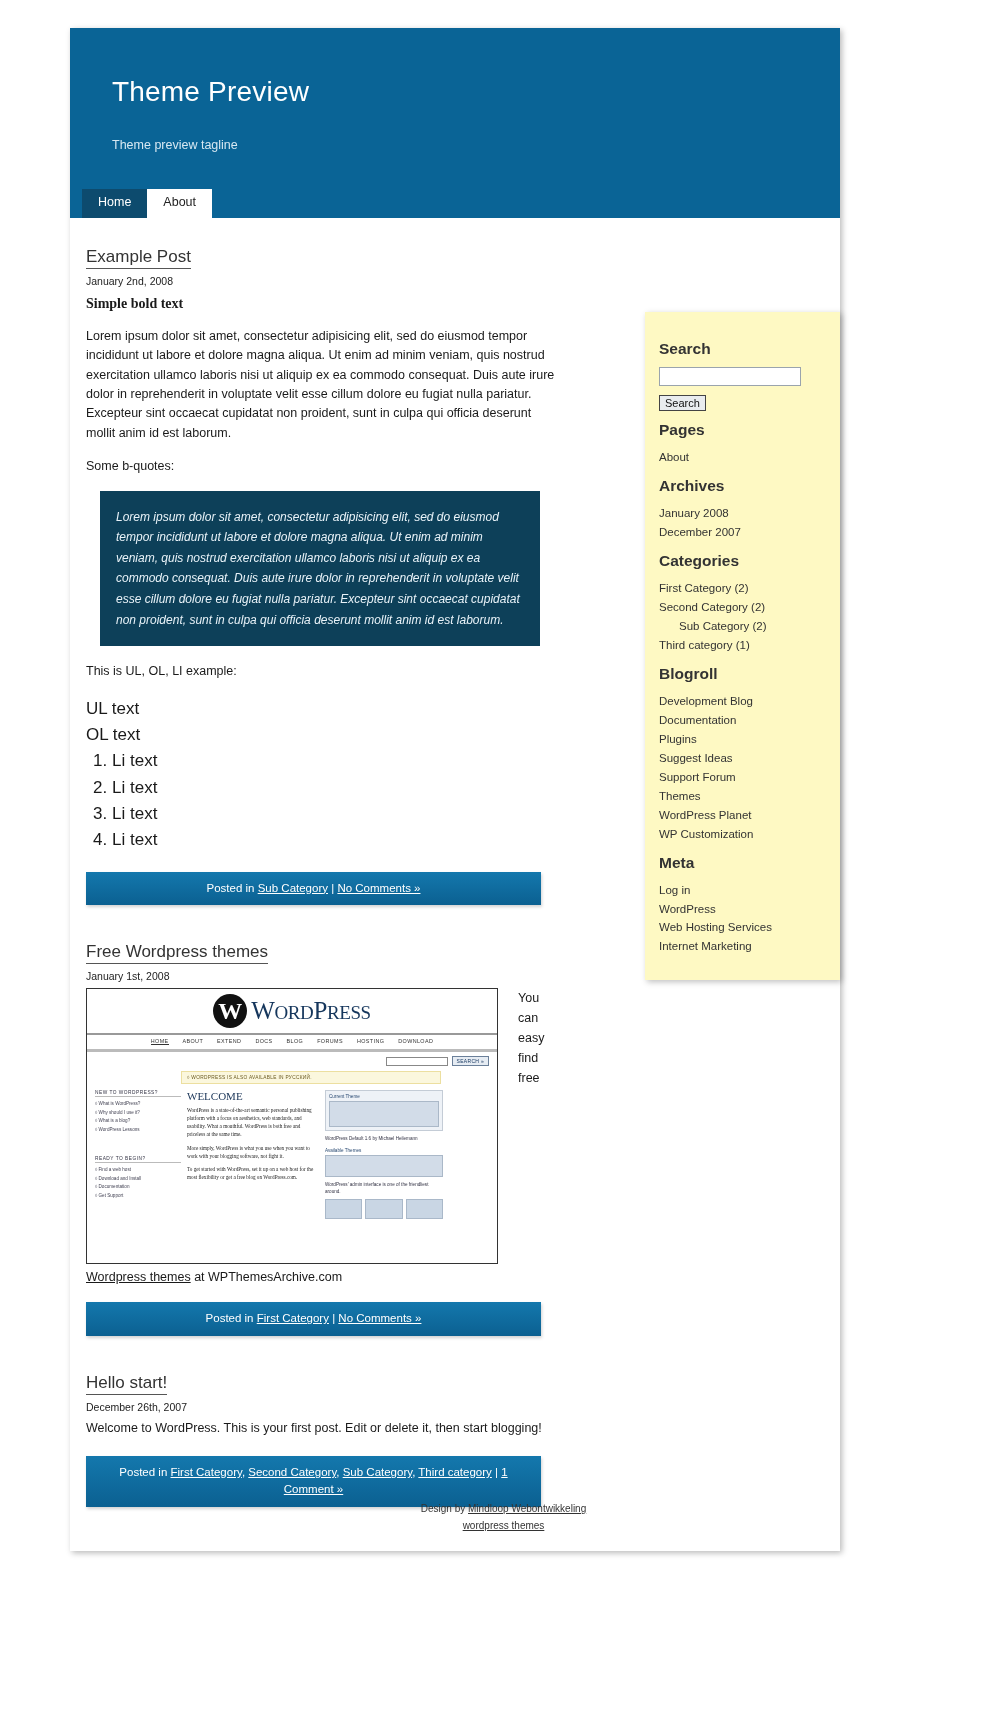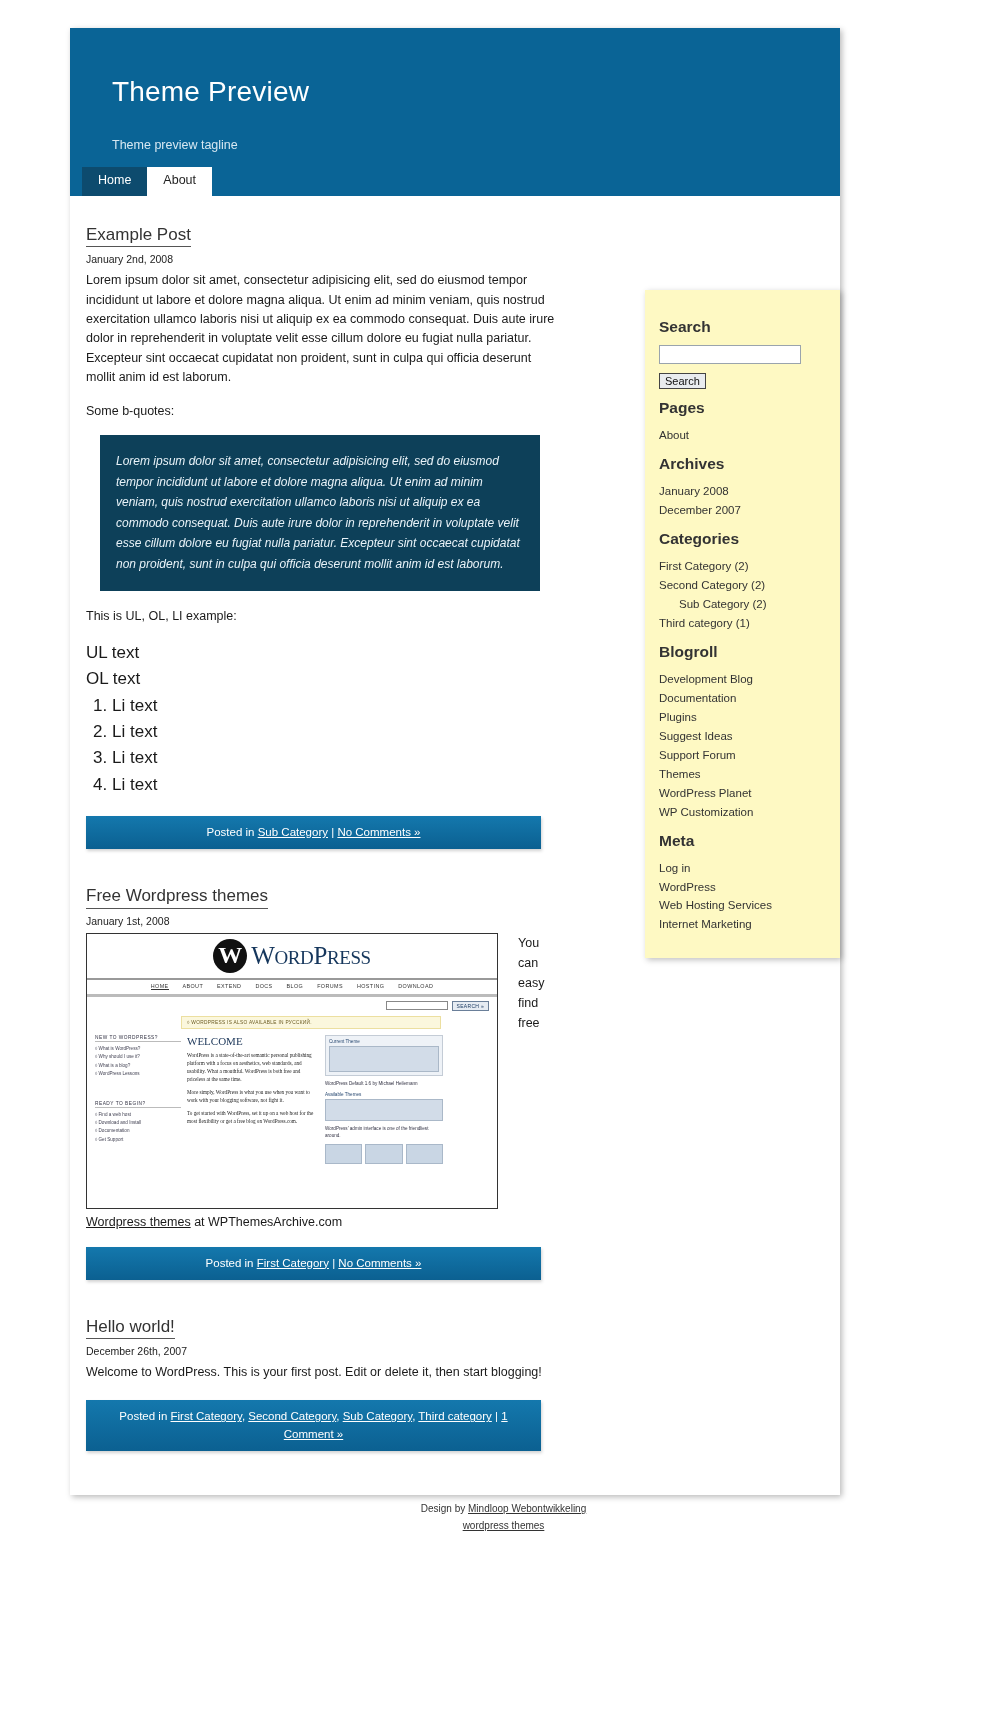--- a/index.html
+++ b/index.html
@@ -19,21 +19,21 @@
     position: absolute;
     left: 70px; top: 28px;
     width: 770px;
     background: #ffffff;
     box-shadow: 2px 2px 6px rgba(0,0,0,0.28);
   }
 
   
   #header {
     background: #0a6496;
-    height: 168px;
+    height: 190px;
     position: relative;
   }
   #blog-title {
     position: absolute;
     left: 42px; top: 48px;
     font-size: 28px;
     font-weight: normal;
     color: #ffffff;
     letter-spacing: 0.2px;
     margin: 0;
@@ -289,20 +289,21 @@
       </div>
   </div>
 
   <div id="main">
     <div id="content">
 
       <div class="post">
         <h2 class="post-title">Example Post</h2>
         <div class="post-date">January 2nd, 2008</div>
         <div class="post-body">
+          <strong class="boldlead">Simple bold text</strong>
           <p>Lorem ipsum dolor sit amet, consectetur adipisicing elit, sed do eiusmod tempor incididunt ut labore et dolore magna aliqua. Ut enim ad minim veniam, quis nostrud exercitation ullamco laboris nisi ut aliquip ex ea commodo consequat. Duis aute irure dolor in reprehenderit in voluptate velit esse cillum dolore eu fugiat nulla pariatur. Excepteur sint occaecat cupidatat non proident, sunt in culpa qui officia deserunt mollit anim id est laborum.</p>
           <p>Some b-quotes:</p>
           <blockquote class="bq">
             <p>Lorem ipsum dolor sit amet, consectetur adipisicing elit, sed do eiusmod tempor incididunt ut labore et dolore magna aliqua. Ut enim ad minim veniam, quis nostrud exercitation ullamco laboris nisi ut aliquip ex ea commodo consequat. Duis aute irure dolor in reprehenderit in voluptate velit esse cillum dolore eu fugiat nulla pariatur. Excepteur sint occaecat cupidatat non proident, sunt in culpa qui officia deserunt mollit anim id est laborum.</p>
           </blockquote>
           <p>This is UL, OL, LI example:</p>
           <div class="list-block">
             <ul id="ul-1">
                 <li>UL text</li>
                 <li>OL text</li>
@@ -391,21 +392,21 @@
 
           <div class="sidetext">You can easy find free</div>
         </div>
 
         <div class="img-caption"><a href="#">Wordpress themes</a><span> at WPThemesArchive.com</span></div>
 
         <div class="post-meta" id="meta-1"><span>Posted in </span><a href="#">First Category</a><span> | </span><a href="#">No Comments »</a></div>
       </div>
 
       <div class="post">
-        <h2 class="post-title">Hello world!</h2>
+        <h2 class="post-title">Hello start!</h2>
         <div class="post-date">December 26th, 2007</div>
         <div class="post-body">
           <p>Welcome to WordPress. This is your first post. Edit or delete it, then start blogging!</p>
         </div>
         <div class="post-meta" id="meta-2"><span>Posted in </span><a href="#">First Category</a><span>, </span><a href="#">Second Category</a><span>, </span><a href="#">Sub Category</a><span>, </span><a href="#">Third category</a><span> | </span><a href="#">1 Comment »</a></div>
       </div>
 
     </div>
 
     <div id="sidebar">

